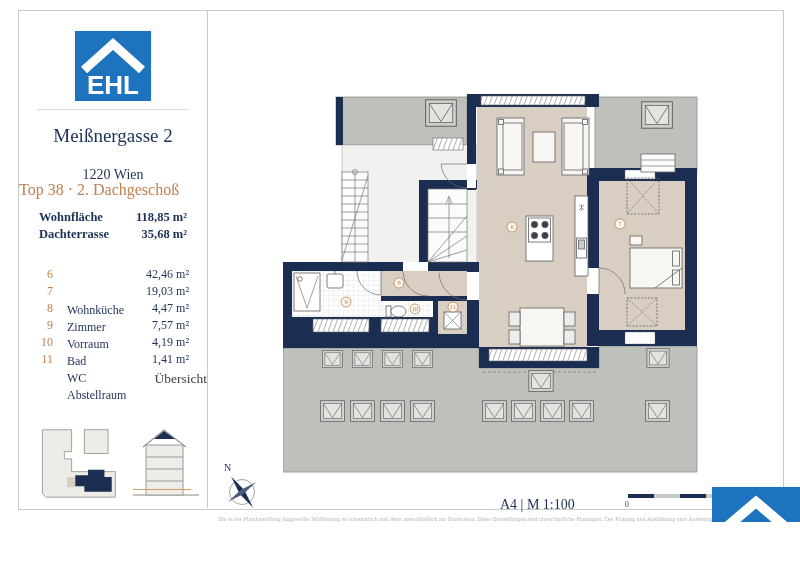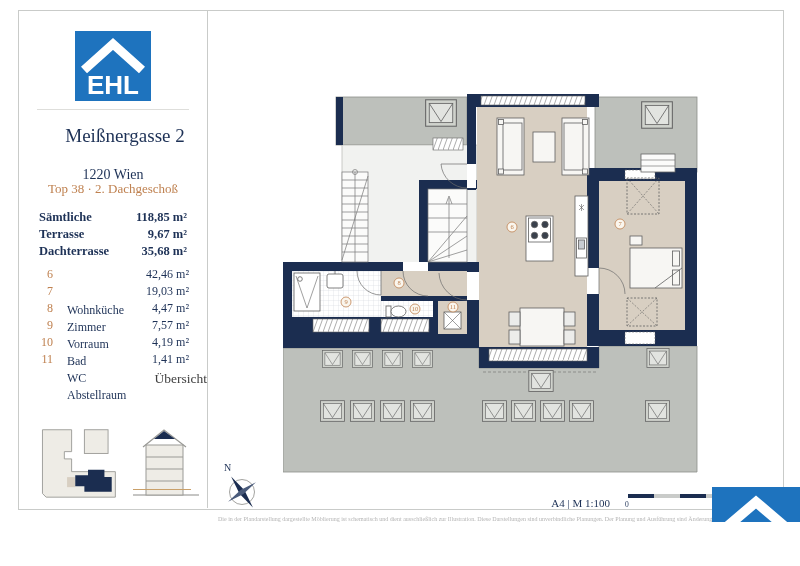--- a/index.html
+++ b/index.html
@@ -3,37 +3,37 @@
 <meta charset="utf-8">
 <style>
   html,body{margin:0;padding:0;}
   #page{position:relative;width:800px;height:522px;background:#ffffff;overflow:hidden;
         font-family:"Liberation Serif", serif;color:#1d3156;}
   .frame{position:absolute;left:18px;top:10px;width:764px;height:498px;border:1px solid #c9cbc9;}
   .sidebar-divider{position:absolute;left:207px;top:10px;width:1px;height:498px;background:#c9cbc9;}
   .sidebar{position:absolute;left:19px;top:11px;width:188px;height:496px;}
   .logo-top{position:absolute;left:56px;top:20px;width:76px;height:70px;}
   .logo-rule{position:absolute;left:18px;top:98px;width:152px;height:1px;background:#dededb;}
-  .addr1{position:absolute;left:12px;top:114px;width:188px;text-align:center;font-size:19px;}
+  .addr1{position:absolute;left:0;top:114px;width:188px;text-align:center;font-size:19px;}
   .addr2{position:absolute;left:0;top:139px;width:188px;text-align:center;font-size:14px;margin-top:17px;}
-  .unitline{position:absolute;left:0;top:170px;width:188px;text-align:center;font-size:13px;color:#bf8150;}
+  .unitline{position:absolute;left:0;top:170px;width:188px;font-size:16px;color:#bf8150;}
   .areas{position:absolute;left:20px;top:198px;width:148px;font-size:12.5px;font-weight:bold;}
   .areas .row{display:flex;justify-content:space-between;height:17px;line-height:17px;}
   .rooms{position:absolute;left:10px;top:255px;width:160px;font-size:12px;}
   .rooms .row{display:flex;height:17px;line-height:17px;}
   .rooms .no{width:24px;text-align:right;color:#bf8150;}
   .rooms .nm{margin-left:14px;flex:1;margin-top:36px;}
   .rooms .ar{text-align:right;}
   .ov-title{position:absolute;left:0;top:360px;width:188px;text-align:right;font-size:13.5px;color:#404040;}
   .ov-foot{position:absolute;left:18px;top:412px;width:82px;height:80px;}
   .ov-sect{position:absolute;left:112px;top:412px;width:70px;height:80px;}
   .accent-rule{position:absolute;left:114px;top:478px;width:58px;height:1px;background:#c9a06a;}
   .plan{position:absolute;left:283px;top:80px;width:430px;height:396px;}
   .compass{position:absolute;left:218px;top:460px;width:46px;height:54px;}
-  .format-scale{position:absolute;left:500px;top:497px;width:110px;text-align:right;font-size:11px;color:#1d3156;}
+  .format-scale{position:absolute;left:500px;top:497px;width:110px;font-size:14px;color:#1d3156;}
   .scalebar{position:absolute;left:628px;top:494px;width:90px;height:4px;font-size:0;}
   .scalebar span{display:inline-block;height:4px;vertical-align:top;}
   .scale-zero{position:absolute;left:625px;top:500px;font-size:7.5px;color:#1d3156;}
   .disclaimer{position:absolute;left:218px;top:515px;width:578px;font-size:6px;line-height:8px;color:#b5b5b5;}
   .logo-br{position:absolute;left:712px;top:487px;width:88px;height:80px;}
   svg text{font-family:"Liberation Serif", serif;}
   svg .brandtxt{font-family:"Liberation Sans", sans-serif;font-weight:bold;}
 </style>
 </head>
 <body>
@@ -52,26 +52,22 @@
     </svg>
 
     <div class="logo-rule"></div>
 
     <div class="addr1">Meißnergasse 2</div>
     <div class="addr2">1220 Wien</div>
     <div class="unitline">Top 38 · 2. Dachgeschoß</div>
 
     <div class="areas">
       <div class="row">
-        <span>Sämtliche</span>
+        <span>Wohnfläche</span>
         <span>118,85 m²</span>
-      </div>
-      <div class="row">
-        <span>Terrasse</span>
-        <span>9,67 m²</span>
       </div>
       <div class="row">
         <span>Dachterrasse</span>
         <span>35,68 m²</span>
       </div>
     </div>
 
     <div class="rooms">
       <div class="row">
         <span class="no">6</span>

